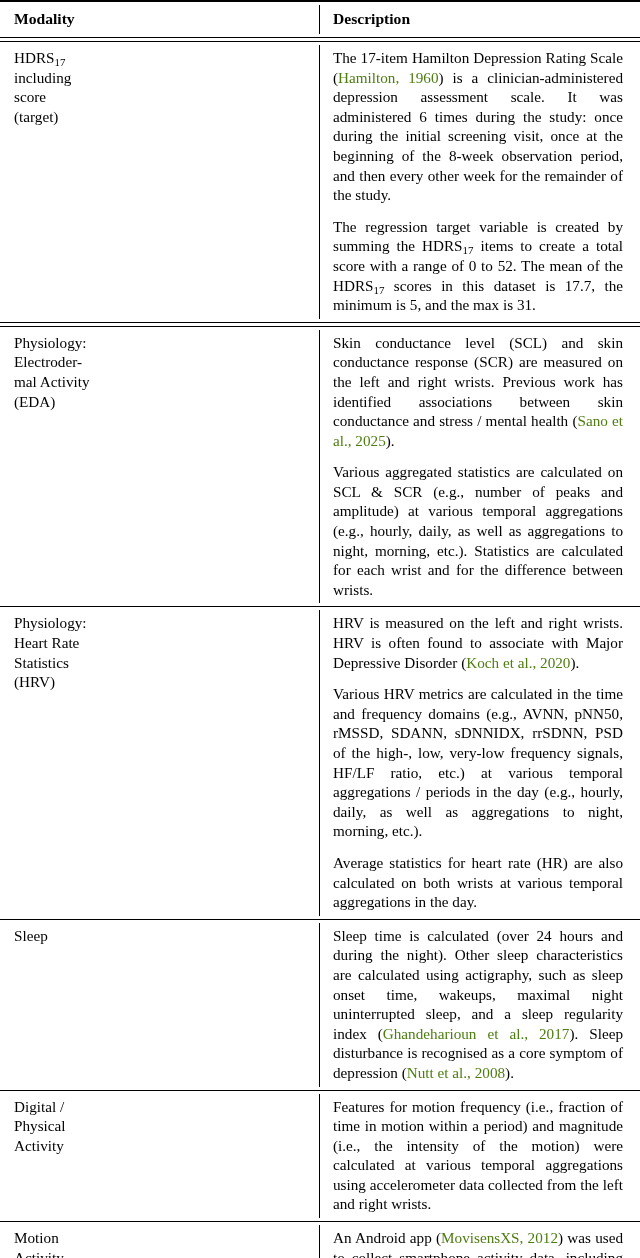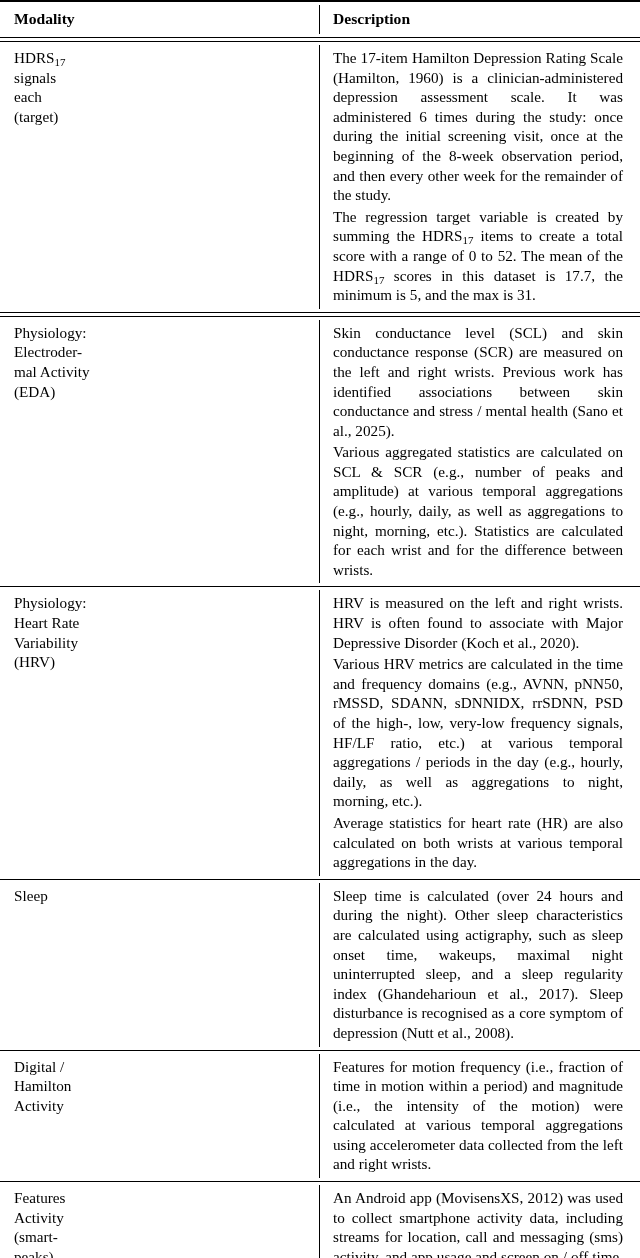--- a/index.html
+++ b/index.html
@@ -82,31 +82,31 @@
 
   td.head-cell {
     font-weight: bold;
     font-size: 15.6px;
     line-height: 20px;
     padding-top: 7px;
     padding-bottom: 8px;
   }
 
   .cite {
-    color: #000000;
+    color: #4d7c0f;
   }
 
   sub {
     font-size: 0.72em;
     line-height: 0;
     vertical-align: -0.28em;
   }
 
   .para { margin: 0; }
-  .para + .para { margin-top: 2px; }
+  .para + .para { margin-top: 12px; }
 
   .mod-line { display: block; }
 </style>
 </head>
 <body>
 
 <div class="table-wrap">
   <table class="modality-table">
     <tbody>
 
@@ -123,22 +123,22 @@
 
       <tr class="rule-row">
         <td colspan="2">
             <div class="rule-double"></div>
           </td>
       </tr>
 
       <tr>
         <td class="col-modality">
           <span class="mod-line">HDRS<sub>17</sub></span>
-          <span class="mod-line">signals</span>
-          <span class="mod-line">each</span>
+          <span class="mod-line">including</span>
+          <span class="mod-line">score</span>
           <span class="mod-line">(target)</span>
         </td>
         <td class="col-description">
           <p class="para">The 17-item Hamilton Depression Rating Scale (<span class="cite">Hamilton, 1960</span>) is a clinician-administered depression assessment scale. It was administered 6 times during the study: once during the initial screening visit, once at the beginning of the 8-week observation period, and then every other week for the remainder of the study.</p>
           <p class="para">The regression target variable is created by summing the HDRS<sub>17</sub> items to create a total score with a range of 0 to 52. The mean of the HDRS<sub>17</sub> scores in this dataset is 17.7, the minimum is 5, and the max is 31.</p>
         </td>
       </tr>
 
       <tr class="rule-row">
         <td colspan="2">
@@ -162,21 +162,21 @@
       <tr class="rule-row">
         <td colspan="2">
             <div class="rule-single"></div>
           </td>
       </tr>
 
       <tr>
         <td class="col-modality">
           <span class="mod-line">Physiology:</span>
           <span class="mod-line">Heart Rate</span>
-          <span class="mod-line">Variability</span>
+          <span class="mod-line">Statistics</span>
           <span class="mod-line">(HRV)</span>
         </td>
         <td class="col-description">
           <p class="para">HRV is measured on the left and right wrists. HRV is often found to associate with Major Depressive Disorder (<span class="cite">Koch et al., 2020</span>).</p>
           <p class="para">Various HRV metrics are calculated in the time and frequency domains (e.g., AVNN, pNN50, rMSSD, SDANN, sDNNIDX, rrSDNN, PSD of the high-, low, very-low frequency signals, HF/LF ratio, etc.) at various temporal aggregations / periods in the day (e.g., hourly, daily, as well as aggregations to night, morning, etc.).</p>
           <p class="para">Average statistics for heart rate (HR) are also calculated on both wrists at various temporal aggregations in the day.</p>
         </td>
       </tr>
 
       <tr class="rule-row">
@@ -196,37 +196,37 @@
 
       <tr class="rule-row">
         <td colspan="2">
             <div class="rule-single"></div>
           </td>
       </tr>
 
       <tr>
         <td class="col-modality">
           <span class="mod-line">Digital /</span>
-          <span class="mod-line">Hamilton</span>
+          <span class="mod-line">Physical</span>
           <span class="mod-line">Activity</span>
         </td>
         <td class="col-description">
           <p class="para">Features for motion frequency (i.e., fraction of time in motion within a period) and magnitude (i.e., the intensity of the motion) were calculated at various temporal aggregations using accelerometer data collected from the left and right wrists.</p>
         </td>
       </tr>
 
       <tr class="rule-row">
         <td colspan="2">
             <div class="rule-single"></div>
           </td>
       </tr>
 
       <tr>
         <td class="col-modality">
-          <span class="mod-line">Features</span>
+          <span class="mod-line">Motion</span>
           <span class="mod-line">Activity</span>
           <span class="mod-line">(smart-</span>
           <span class="mod-line">peaks)</span>
         </td>
         <td class="col-description">
           <p class="para">An Android app (<span class="cite">MovisensXS, 2012</span>) was used to collect smartphone activity data, including streams for location, call and messaging (sms) activity, and app usage and screen on / off time. Average statistics (mean, counts, sums, variance, etc.) were calculated for these streams at various temporal aggregations.</p>
         </td>
       </tr>
 
     </tbody>

